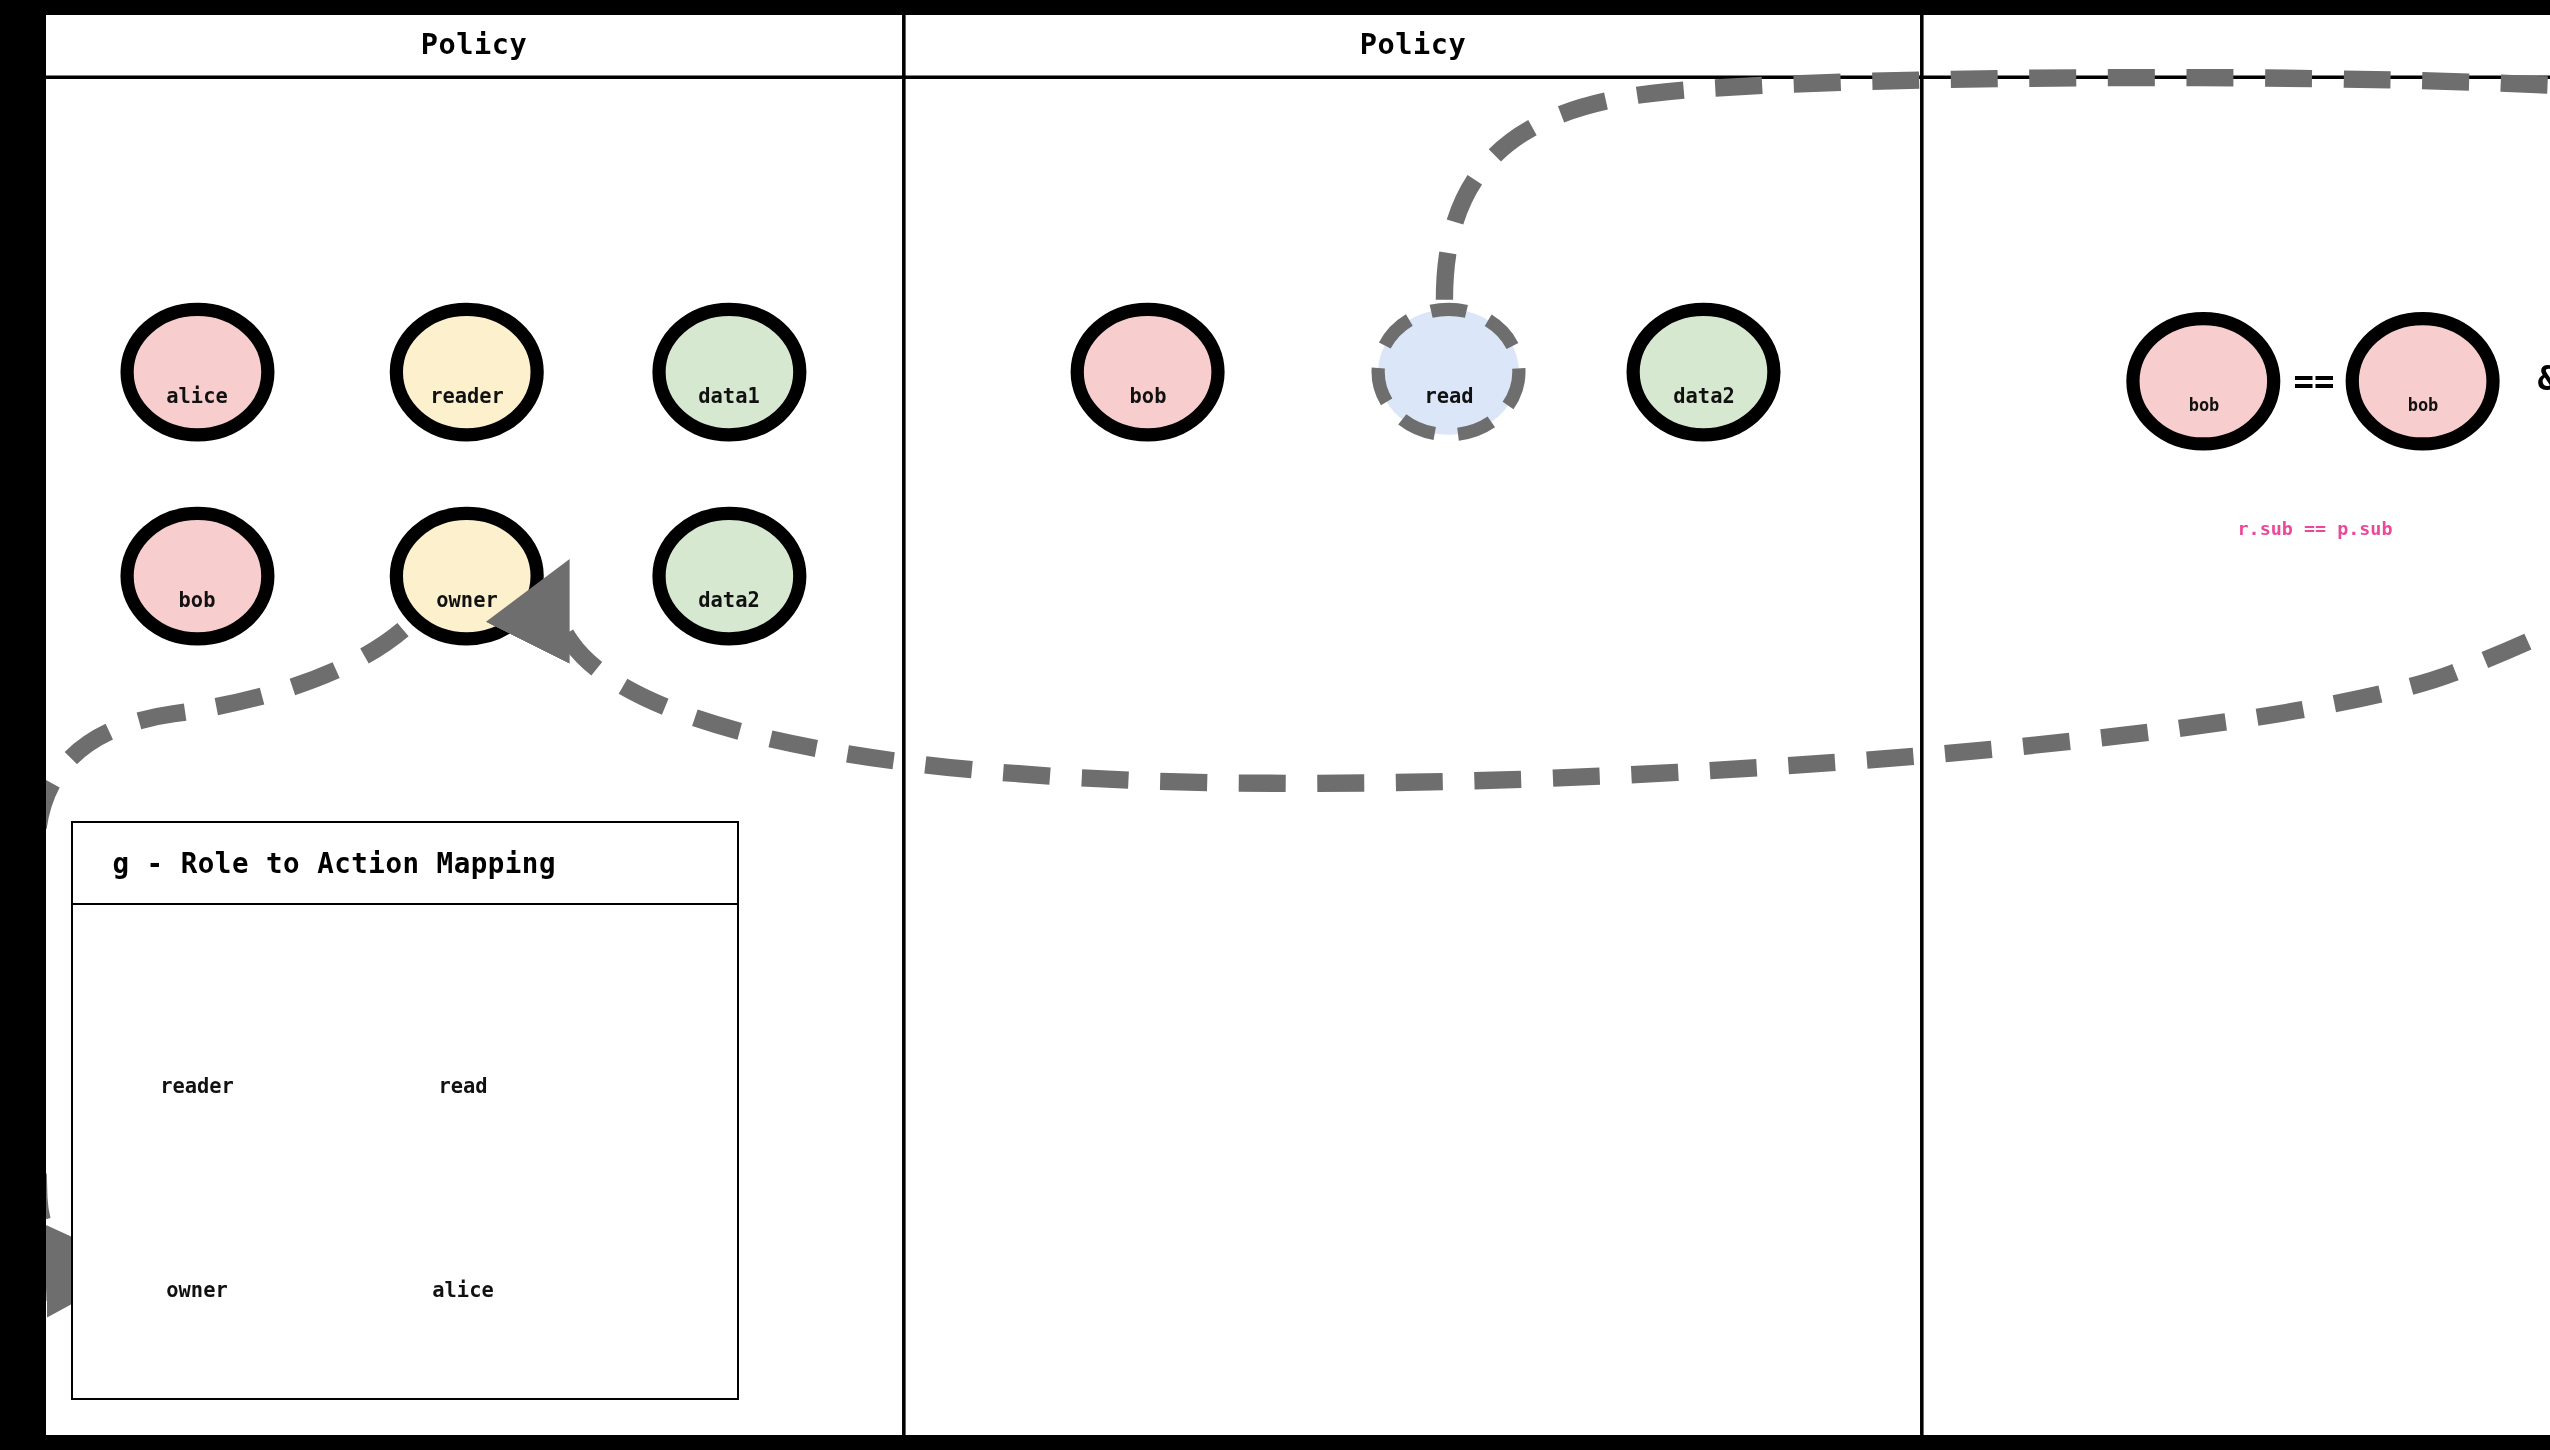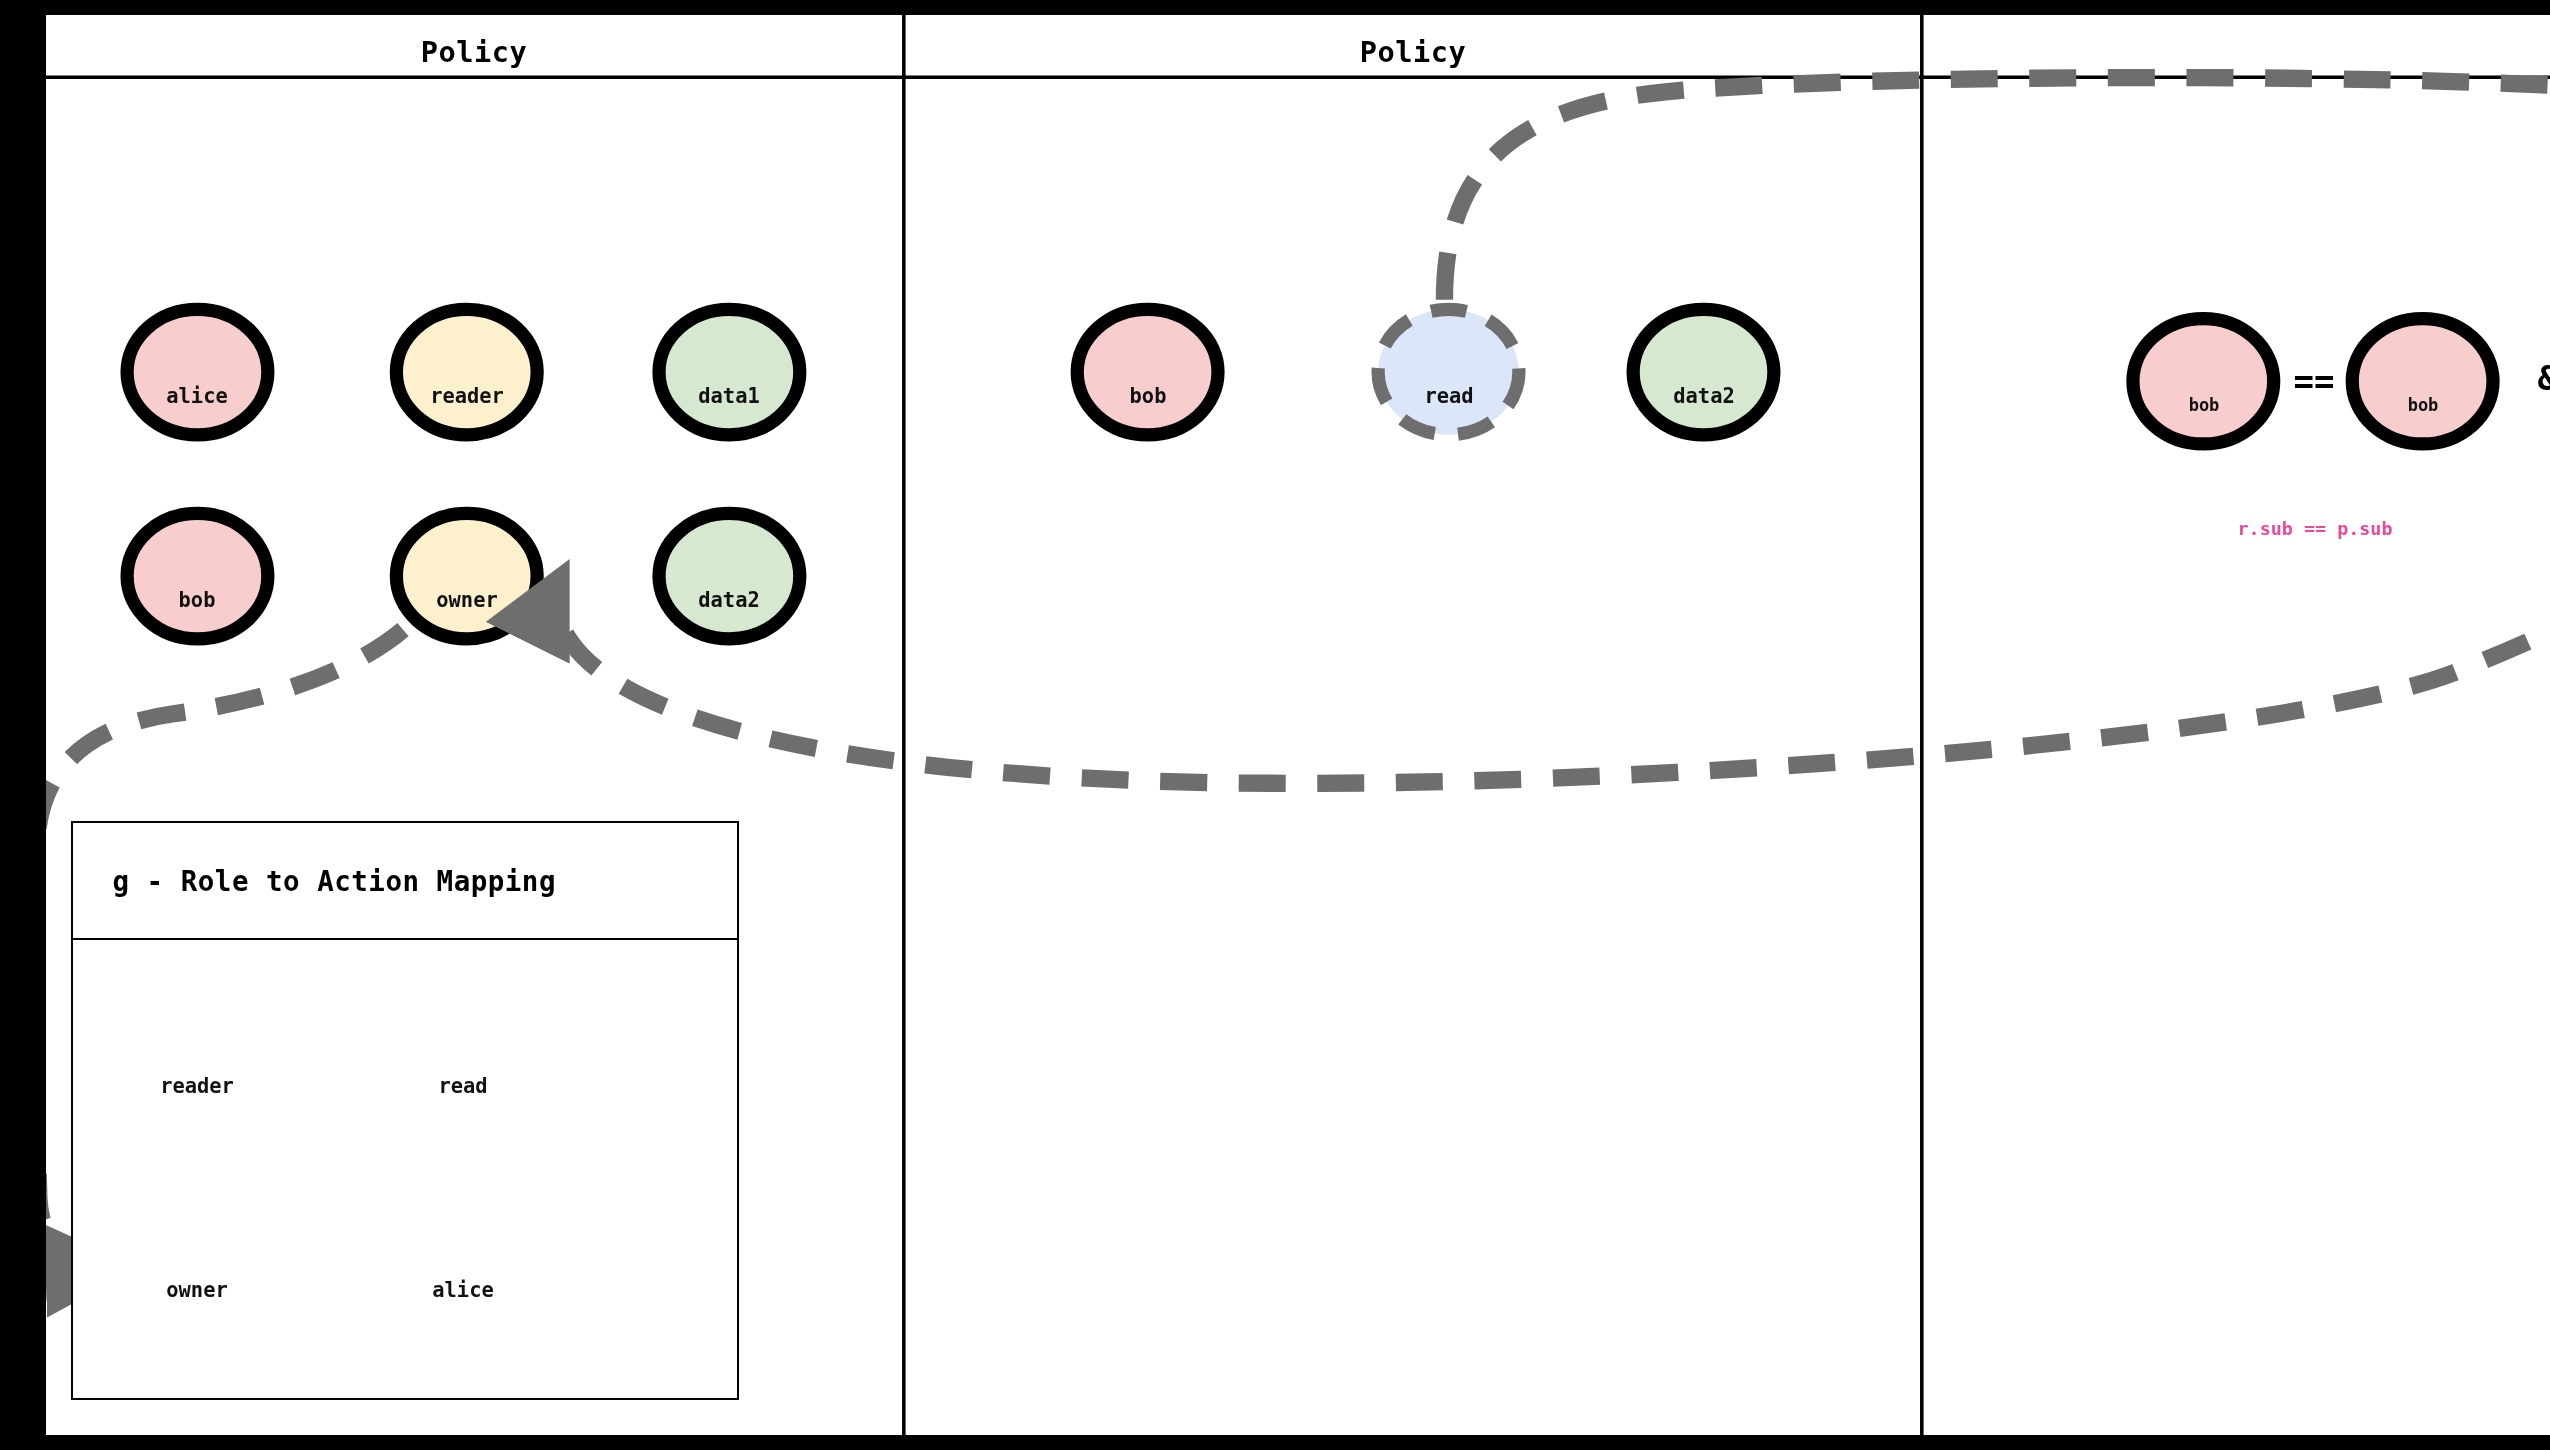--- a/index.html
+++ b/index.html
@@ -8,39 +8,39 @@
 
   #canvas{position:absolute;left:0;top:0;width:3579px;height:1451px;background:#000;}
 
   
   #page{position:absolute;left:46px;top:15.3px;width:3517px;height:1420px;
         background:#fff;overflow:hidden;}
 
   
   #svg{position:absolute;left:0;top:0;width:3517px;height:1420px;}
 
-  .col-title{position:absolute;top:20px;transform:translateX(-50%);
+  .col-title{position:absolute;top:12px;transform:translateX(-50%);
              font-size:28.6px;font-weight:700;color:#000;white-space:nowrap;
              letter-spacing:0.5px;}
 
   .node-label{position:absolute;transform:translate(-50%,-50%);
               font-size:20.4px;font-weight:700;color:#111;white-space:nowrap;
               pointer-events:none;margin-top:24px;}
   .node-label.sm{font-size:17px;}
 
   .op{position:absolute;transform:translate(-50%,-50%);
       font-size:34px;font-weight:800;color:#000;white-space:nowrap;}
 
   .sublabel{position:absolute;transform:translate(-50%,-50%);
             font-size:18.4px;font-weight:700;color:#ec4899;white-space:nowrap;}
 
   
   #gbox{position:absolute;left:24.5px;top:806px;width:668px;height:579px;
         border:2.6px solid #000;background:#fff;box-sizing:border-box;}
-  #gbox-title{position:absolute;left:0;top:0;width:100%;height:117px;
+  #gbox-title{position:absolute;left:0;top:0;width:100%;height:82px;
               border-bottom:2.6px solid #000;box-sizing:border-box;
               display:flex;align-items:center;}
   #gbox-title span{padding-left:40px;font-size:27.5px;font-weight:700;color:#000;
                    white-space:nowrap;letter-spacing:0.5px;}
 </style>
 </head>
 <body>
 
 <div id="canvas">
   <div id="page">

